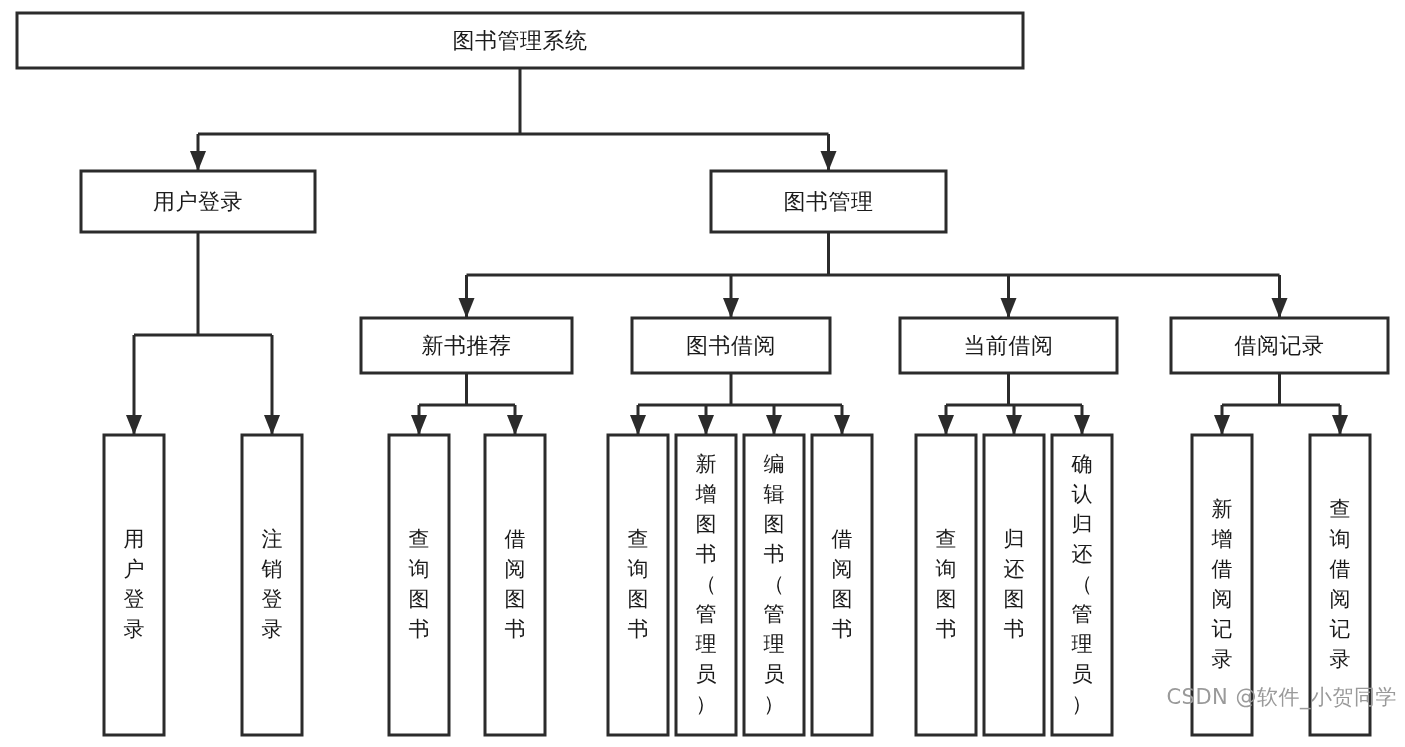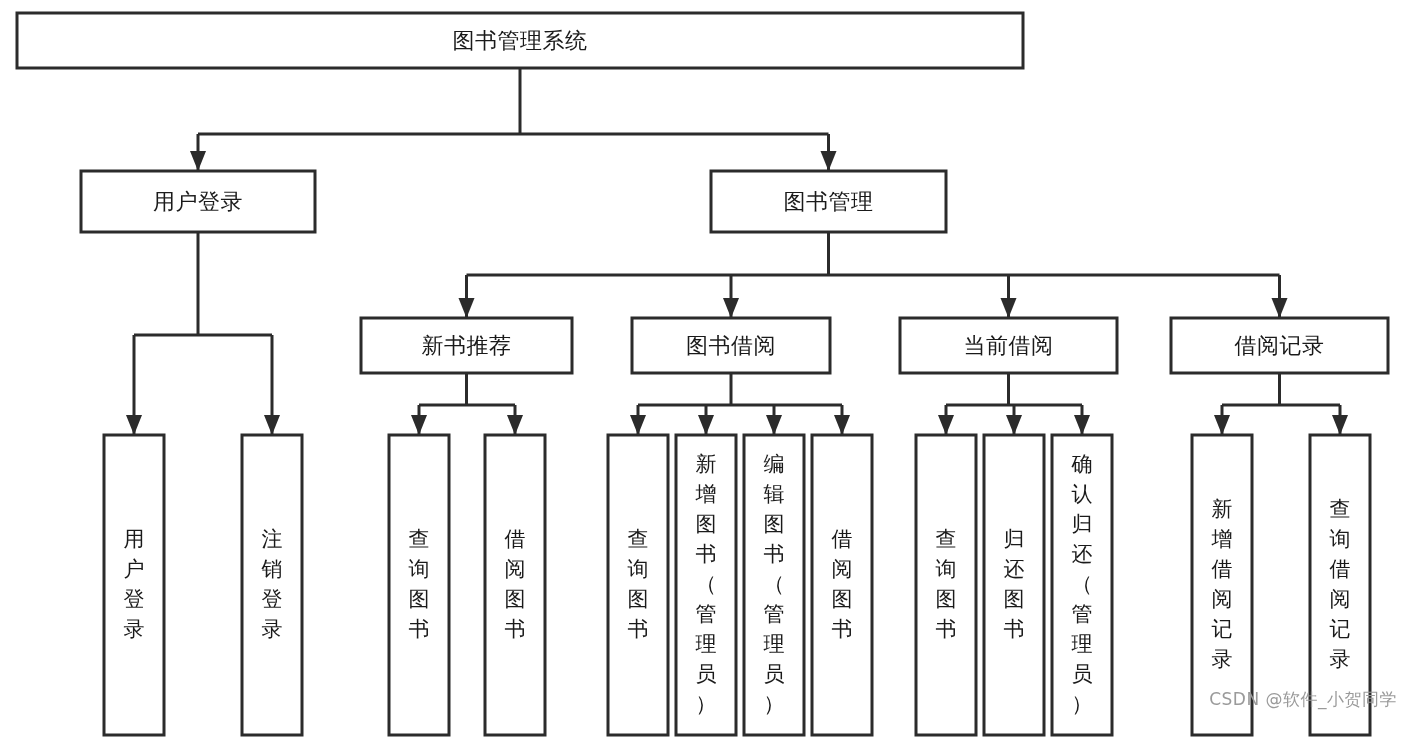--- a/index.html
+++ b/index.html
@@ -56,21 +56,21 @@
     font-size: 21px;
     fill: #1a1a1a;
     text-anchor: middle;
     dominant-baseline: middle;
   }
   .watermark-text {
     position: absolute;
     right: 8px;
     bottom: 6px;
     font-family: "DejaVu Sans", "Liberation Sans", sans-serif;
-    font-size: 17px;
+    font-size: 21px;
     color: #9a9a9a;
     white-space: nowrap;
     letter-spacing: 0.5px;
     pointer-events: none;
   }
 </style>
 </head>
 <body>
 
 <div id="diagram-root">

